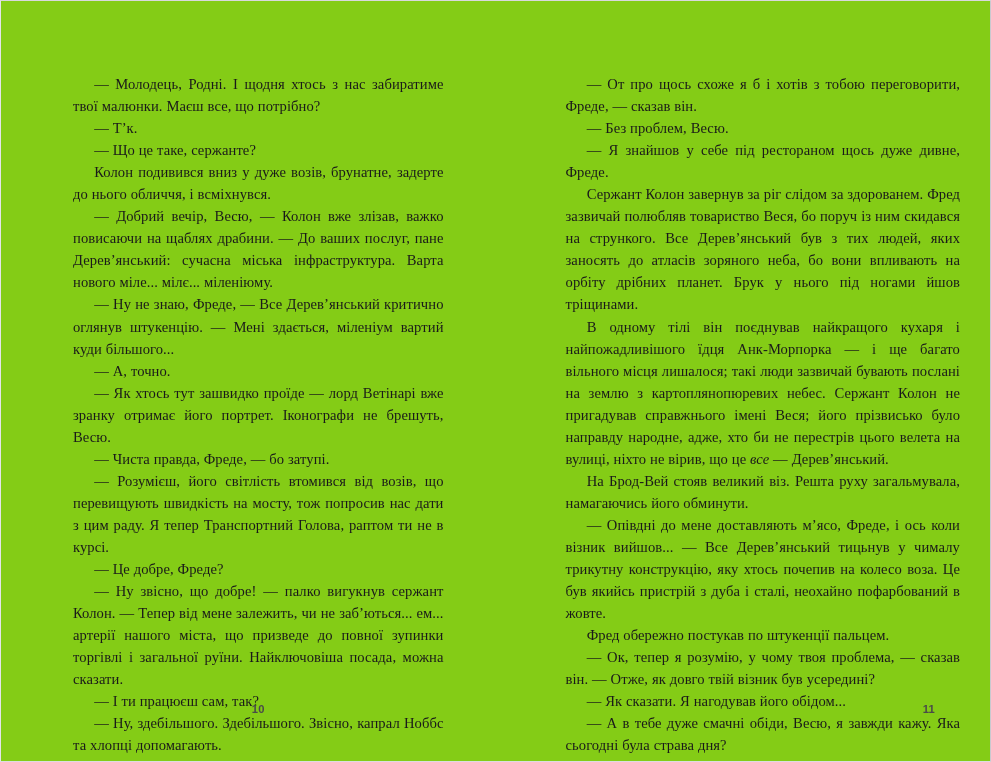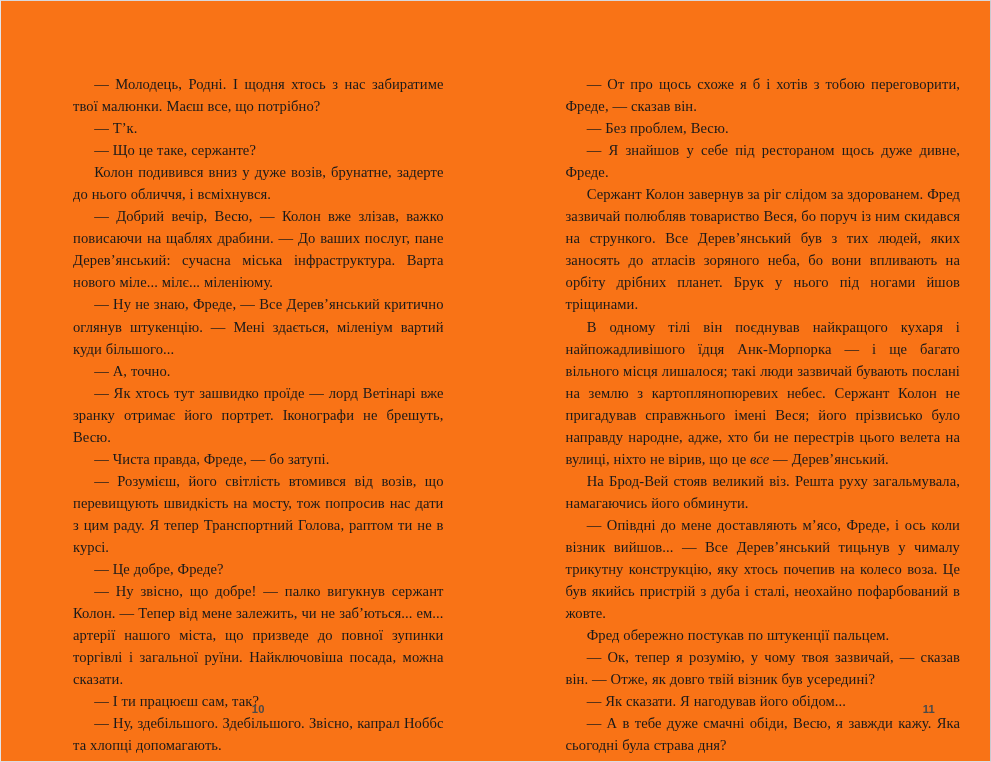--- a/index.html
+++ b/index.html
@@ -14,21 +14,21 @@
     font-family: "Liberation Serif", "DejaVu Serif", serif;
     color: #1a1a1a;
     overflow: hidden;
   }
 
   .spread {
     position: relative;
     box-sizing: border-box;
     width: 991px;
     height: 762px;
-    background: #f97316;
+    background: #84cc16;
     border-top: 1px solid #d8d8dc;
     border-bottom: 1px solid #dcdce0;
     border-right: 1px solid #c9c9cf;
     border-left: 1px solid #e4e4e8;
     display: flex;
     justify-content: space-between;
   }
 
   .page {
     position: relative;
@@ -103,20 +103,20 @@
   <div class="page page-right">
     <div class="textblock">
       <p>— От про щось схоже я б і хотів з тобою переговорити, Фреде, — сказав він.</p>
       <p>— Без проблем, Весю.</p>
       <p>— Я знайшов у себе під рестораном щось дуже дивне, Фреде.</p>
       <p>Сержант Колон завернув за ріг слідом за здорованем. Фред зазвичай полюбляв товариство Веся, бо поруч із ним скидався на стрункого. Все Дерев’янський був з тих людей, яких заносять до атласів зоряного неба, бо вони впливають на орбіту дрібних планет. Брук у нього під ногами йшов тріщинами.</p>
       <p><span>В одному тілі він поєднував найкращого кухаря і найпожадливішого їдця Анк-Морпорка — і ще багато вільного місця лишалося; такі люди зазвичай бувають послані на землю з картоплянопюревих небес. Сержант Колон не пригадував справжнього імені Веся; його прізвисько було направду народне, адже, хто би не перестрів цього велета на вулиці, ніхто не вірив, що це </span><em class="emph">все</em><span> — Дерев’янський.</span></p>
       <p>На Брод-Вей стояв великий віз. Решта руху загальмувала, намагаючись його обминути.</p>
       <p>— Опівдні до мене доставляють м’ясо, Фреде, і ось коли візник вийшов... — Все Дерев’янський тицьнув у чималу трикутну конструкцію, яку хтось почепив на колесо воза. Це був якийсь пристрій з дуба і сталі, неохайно пофарбований в жовте.</p>
       <p>Фред обережно постукав по штукенції пальцем.</p>
-      <p>— Ок, тепер я розумію, у чому твоя зазвичай, — сказав він. — Отже, як довго твій візник був усередині?</p>
+      <p>— Ок, тепер я розумію, у чому твоя проблема, — сказав він. — Отже, як довго твій візник був усередині?</p>
       <p>— Як сказати. Я нагодував його обідом...</p>
       <p>— А в тебе дуже смачні обіди, Весю, я завжди кажу. Яка сьогодні була страва дня?</p>
     </div>
     <div class="folio">11</div>
   </div>
 
 </div>
 
 </body></html>

